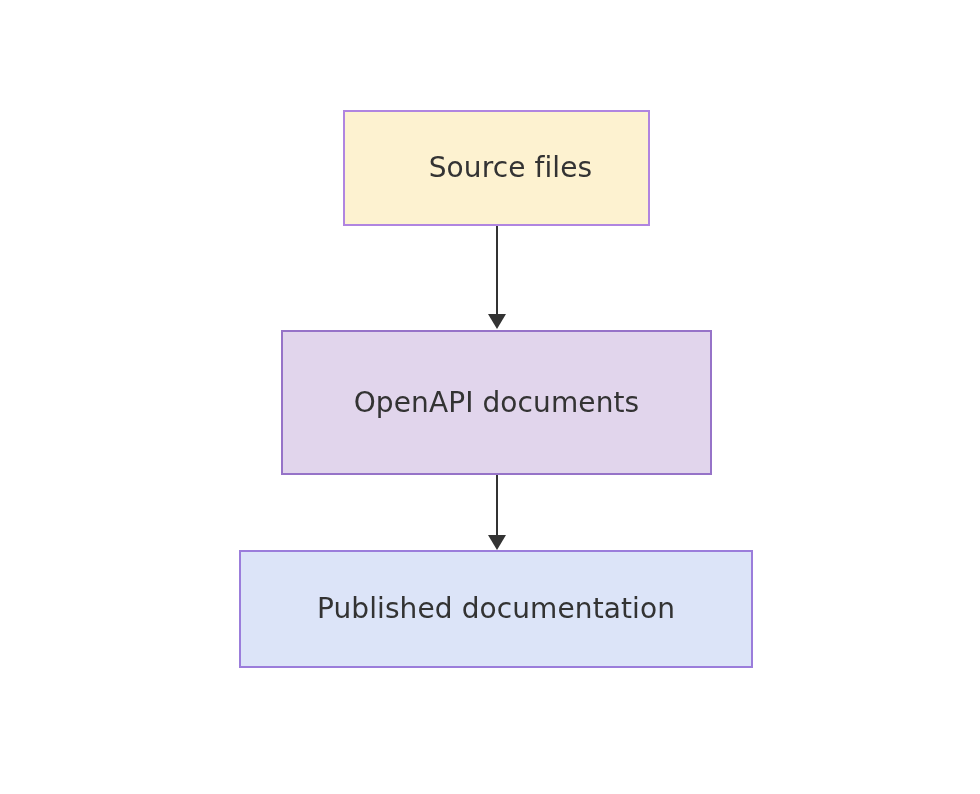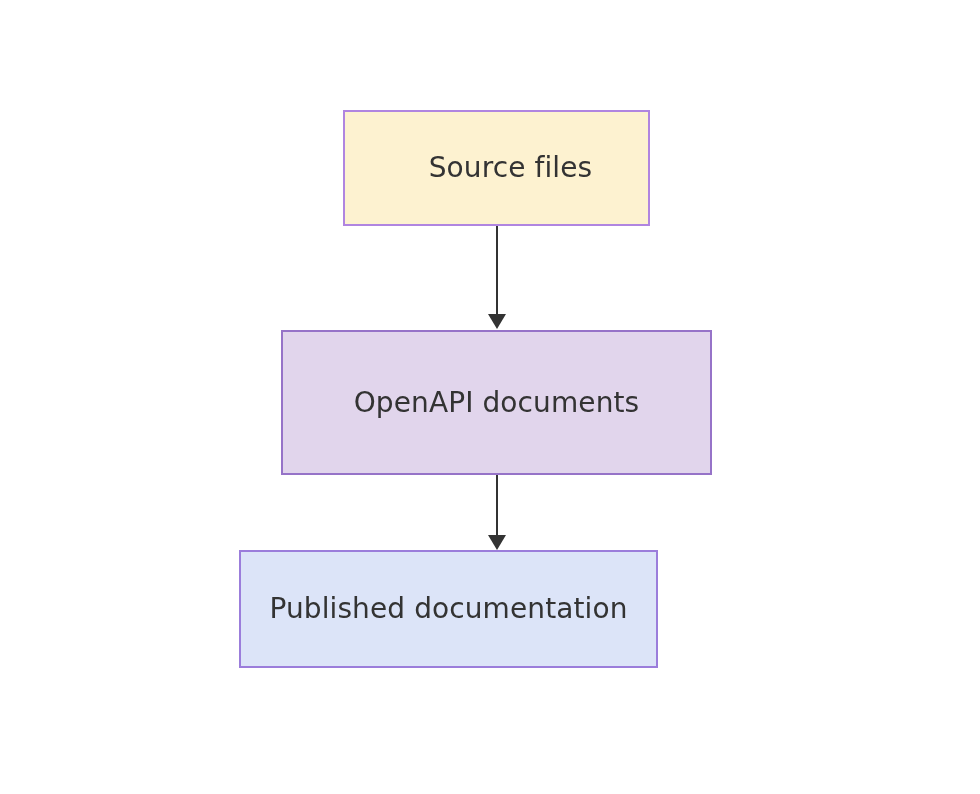--- a/index.html
+++ b/index.html
@@ -48,21 +48,21 @@
   }
   #node-openapi-documents {
     left: 281px;
     top: 330px;
     width: 431px;
     height: 145px;
   }
   #node-published-documentation {
     left: 239px;
     top: 550px;
-    width: 419px;
+    width: 514px;
     height: 118px;
   }
   
   .edge {
     position: absolute;
     left: 0;
     top: 0;
     width: 980px;
     height: 794px;
     overflow: visible;

